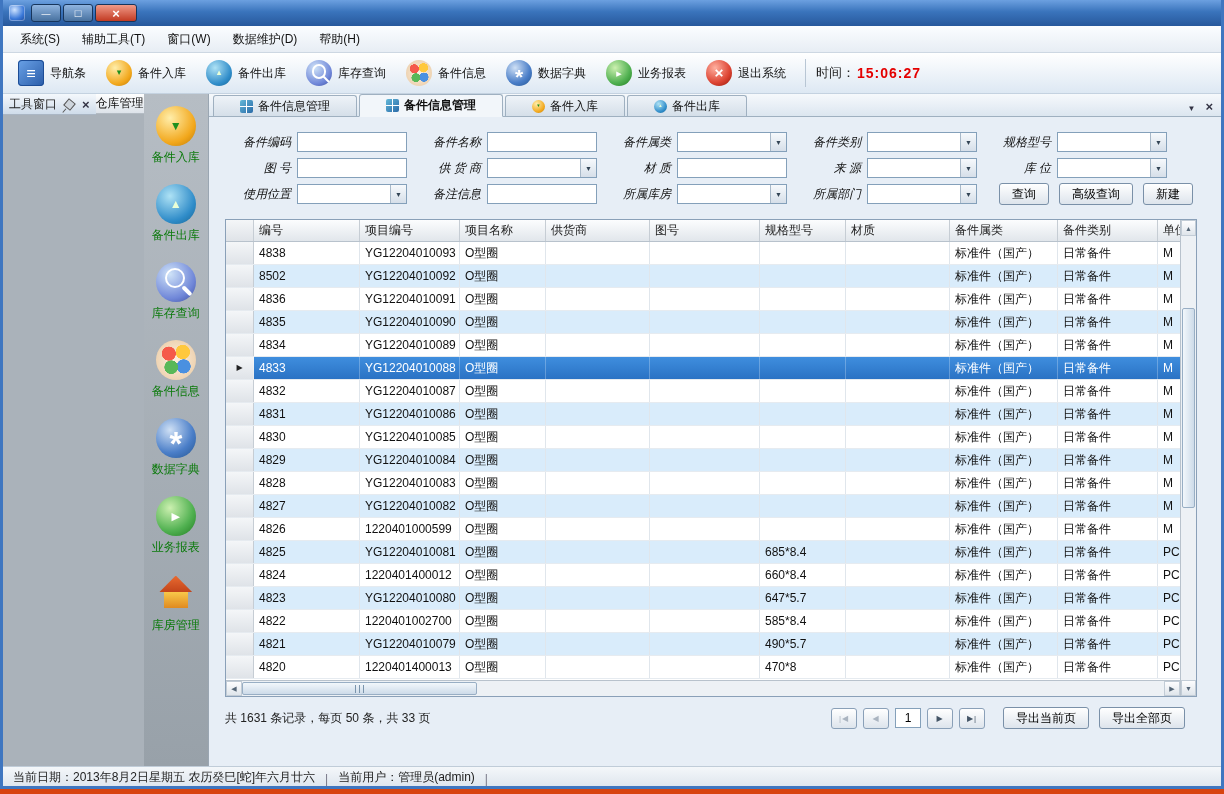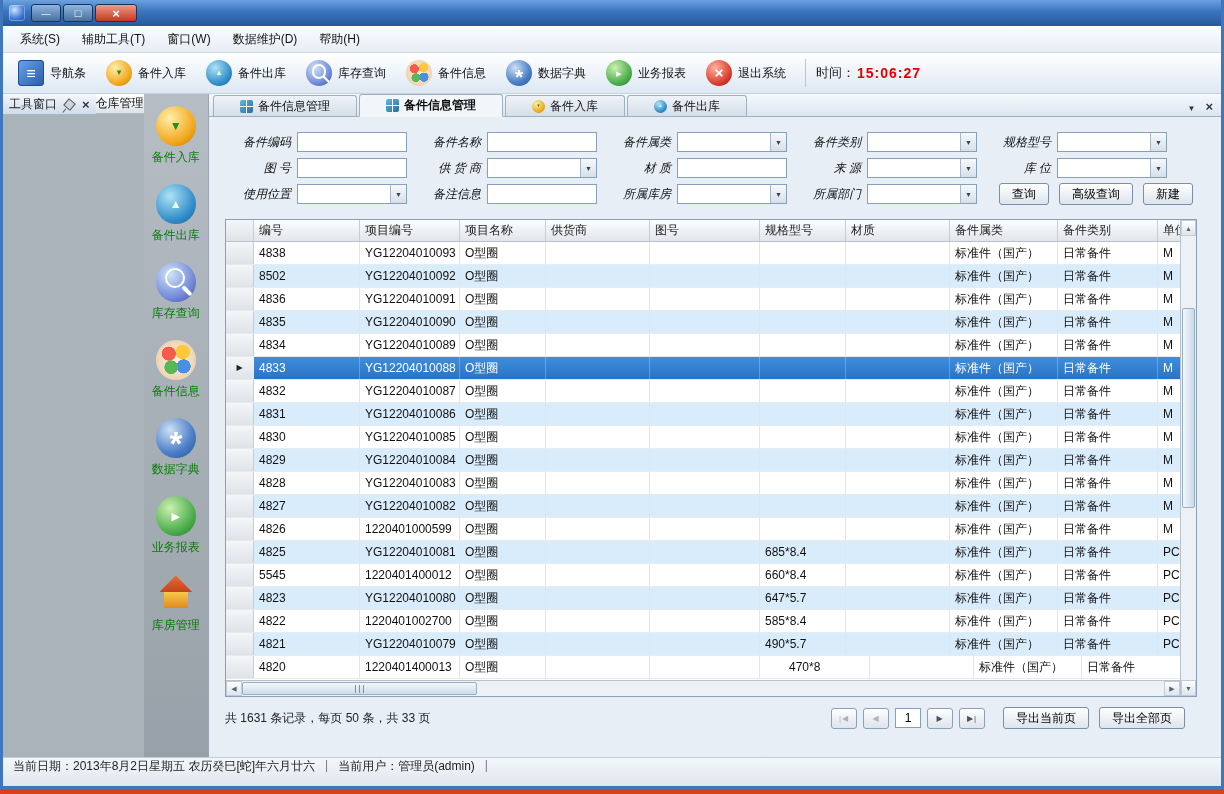--- a/index.html
+++ b/index.html
@@ -137,21 +137,21 @@
   .pbtn::before{font-size:8px;letter-spacing:1px;}
   .gl-first-page::before{content:"|◀";}
   .gl-prev-page::before{content:"◀";}
   .gl-next-page::before{content:"▶";}
   .gl-last-page::before{content:"▶|";}
   .pbtn.disabled{color:#aab4c0;}
   .page-input{width:26px;height:20px;border:1px solid #84a0ba;text-align:center;font:inherit;}
   .export-btns{display:flex;gap:10px;margin-left:18px;margin-right:12px;}
 
   
-  .statusbar{height:29px;flex:0 0 auto;background:linear-gradient(#f4f7fa,#dfe6ee);border-top:1px solid #c0ccd8;display:flex;align-items:flex-start;padding:0 10px;gap:10px;color:#222;}
+  .statusbar{height:20px;flex:0 0 auto;background:linear-gradient(#f4f7fa,#dfe6ee);border-top:1px solid #c0ccd8;display:flex;align-items:flex-end;padding:0 10px;gap:10px;color:#222;}
   .sb-div{color:#778;}
 </style>
 </head>
 <body>
 
 <div class="app">
   <div class="frame">
 
     <div class="titlebar">
       <span class="title-icon"></span>
@@ -576,21 +576,21 @@
                     <div class="gcell" style="flex: 0 0 104px; width: 104px;"></div>
                     <div class="gcell" style="flex: 0 0 110px; width: 110px;"></div>
                     <div class="gcell" style="flex: 0 0 86px; width: 86px;">685*8.4</div>
                     <div class="gcell" style="flex: 0 0 104px; width: 104px;"></div>
                     <div class="gcell" style="flex: 0 0 108px; width: 108px;">标准件（国产）</div>
                     <div class="gcell" style="flex: 0 0 100px; width: 100px;">日常备件</div>
                     <div class="gcell" style="flex: 0 0 45px; width: 45px;">PC</div>
                   </div>
                   <div class="grow">
                     <div class="gcell gutter"></div>
-                    <div class="gcell" style="flex: 0 0 106px; width: 106px;">5545</div>
+                    <div class="gcell" style="flex: 0 0 106px; width: 106px;">4824</div>
                     <div class="gcell" style="flex: 0 0 100px; width: 100px;">1220401400012</div>
                     <div class="gcell" style="flex: 0 0 86px; width: 86px;">O型圈</div>
                     <div class="gcell" style="flex: 0 0 104px; width: 104px;"></div>
                     <div class="gcell" style="flex: 0 0 110px; width: 110px;"></div>
                     <div class="gcell" style="flex: 0 0 86px; width: 86px;">660*8.4</div>
                     <div class="gcell" style="flex: 0 0 104px; width: 104px;"></div>
                     <div class="gcell" style="flex: 0 0 108px; width: 108px;">标准件（国产）</div>
                     <div class="gcell" style="flex: 0 0 100px; width: 100px;">日常备件</div>
                     <div class="gcell" style="flex: 0 0 45px; width: 45px;">PC</div>
                   </div>
@@ -633,21 +633,21 @@
                     <div class="gcell" style="flex: 0 0 100px; width: 100px;">日常备件</div>
                     <div class="gcell" style="flex: 0 0 45px; width: 45px;">PC</div>
                   </div>
                   <div class="grow">
                     <div class="gcell gutter"></div>
                     <div class="gcell" style="flex: 0 0 106px; width: 106px;">4820</div>
                     <div class="gcell" style="flex: 0 0 100px; width: 100px;">1220401400013</div>
                     <div class="gcell" style="flex: 0 0 86px; width: 86px;">O型圈</div>
                     <div class="gcell" style="flex: 0 0 104px; width: 104px;"></div>
                     <div class="gcell" style="flex: 0 0 110px; width: 110px;"></div>
-                    <div class="gcell" style="flex: 0 0 86px; width: 86px; margin-left: 24px;">470*8</div>
+                    <div class="gcell" style="flex: 0 0 86px; width: 86px;">470*8</div>
                     <div class="gcell" style="flex: 0 0 104px; width: 104px;"></div>
                     <div class="gcell" style="flex: 0 0 108px; width: 108px;">标准件（国产）</div>
                     <div class="gcell" style="flex: 0 0 100px; width: 100px;">日常备件</div>
                     <div class="gcell" style="flex: 0 0 45px; width: 45px;">PC</div>
                   </div>
                 </div>
               <div class="hscroll">
                 <span class="harrow left-arrow-glyph"></span>
                 <div class="htrack">
                   <div class="hthumb"></div>

